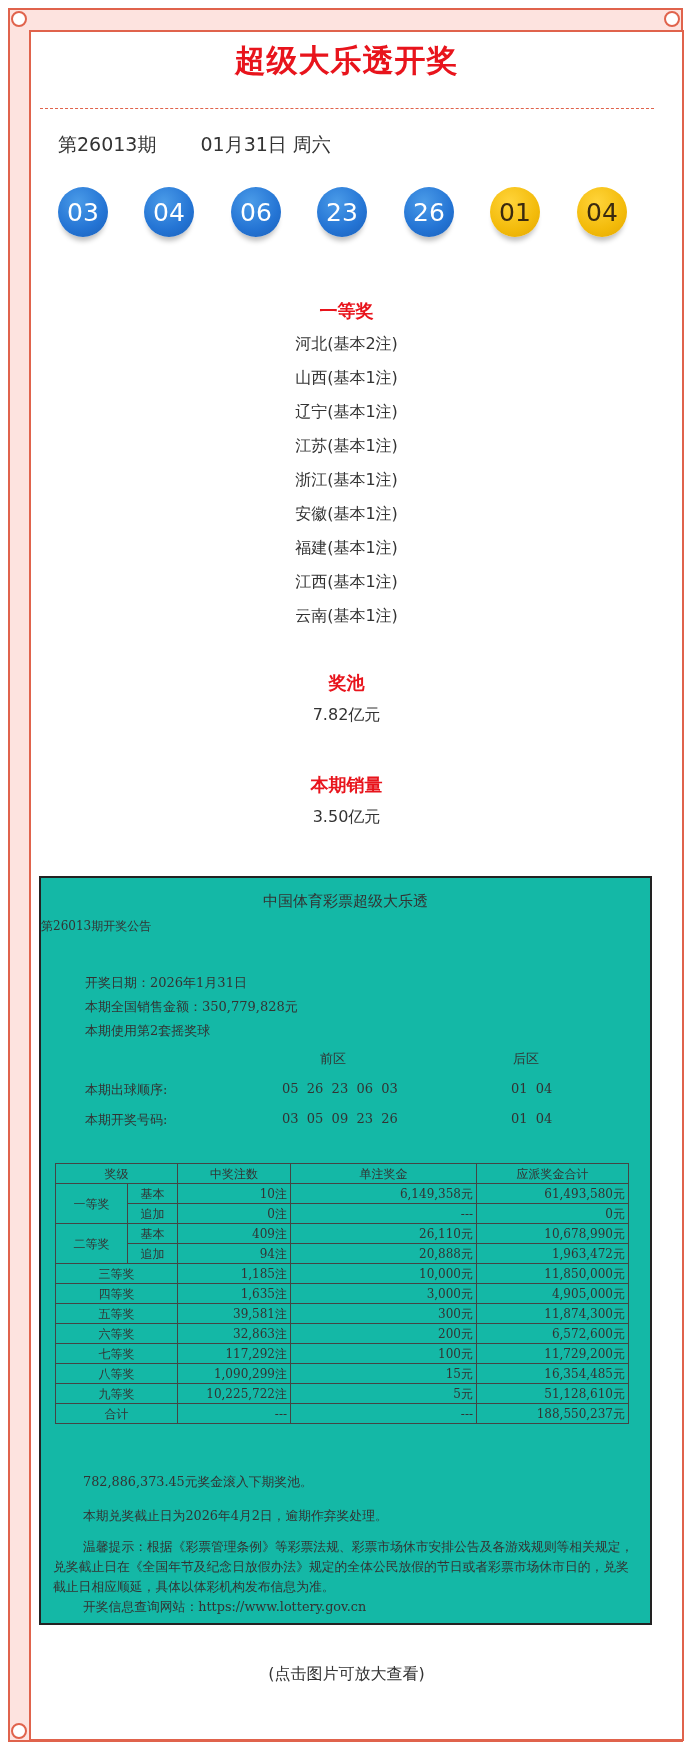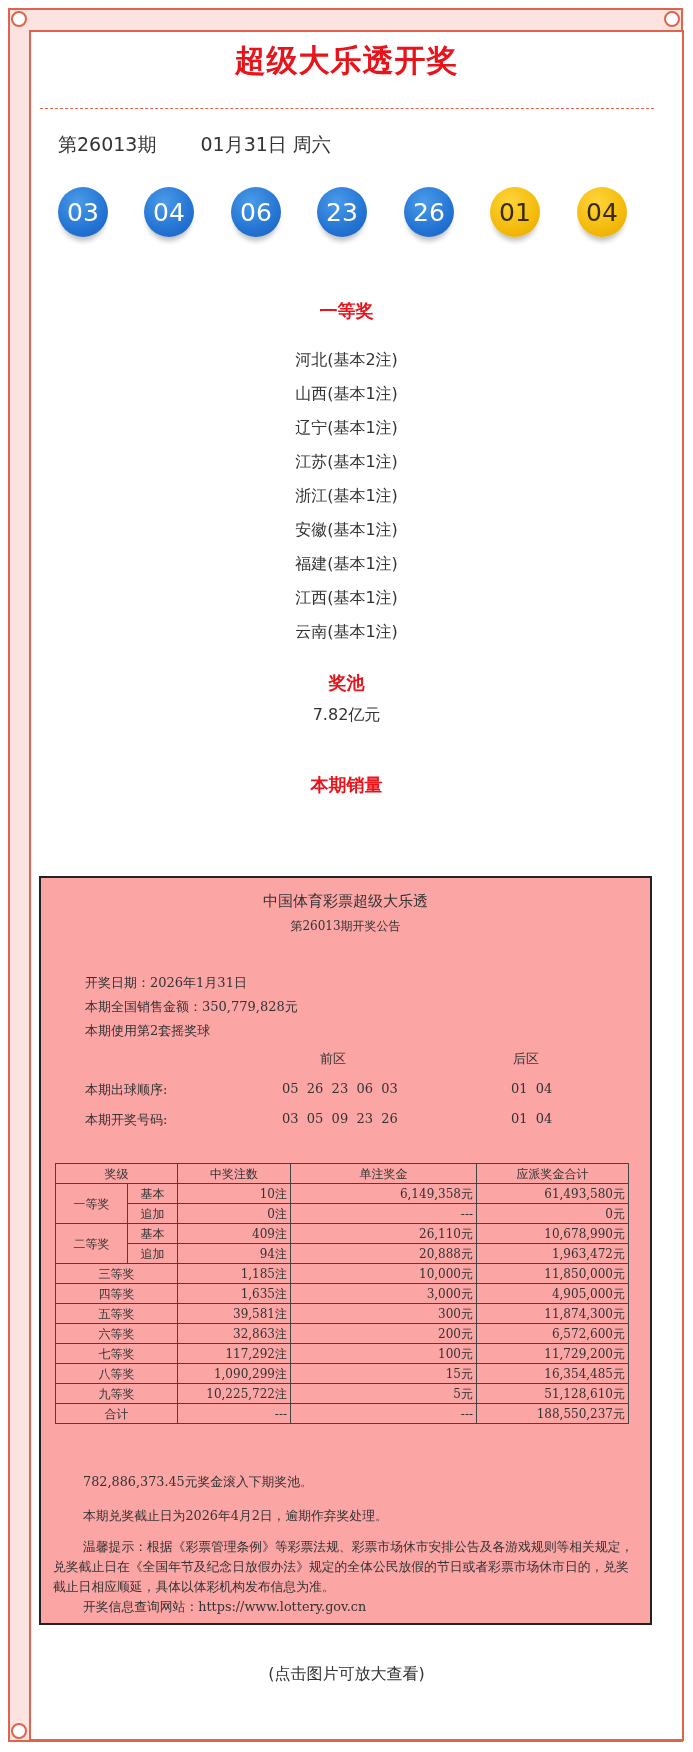--- a/index.html
+++ b/index.html
@@ -34,24 +34,24 @@
   .ball.blue { background: radial-gradient(circle at 40% 30%, #ffd43a 0%, #f3bb0b 60%, #e3a600 100%); color: #3a2a10; }
 
   .section { position: absolute; left: 0; width: 693px; text-align: center; }
   .section-head { font-size: 18px; font-weight: bold; color: #e8141c; }
   .section-text { font-size: 16px; color: #333; }
   .winner-list { list-style: none; margin: 0; padding: 0; }
   .winner-list li { height: 34px; line-height: 34px; font-size: 16px; color: #333; }
 
   
   .doc { position: absolute; left: 39px; top: 876px; width: 613px; height: 749px;
-         border: 2px solid #222; box-sizing: border-box; background: #fca5a5;
+         border: 2px solid #222; box-sizing: border-box; background: #14b8a6;
          font-family: "DejaVu Serif", "Liberation Serif", serif; color: #333; }
   .doc-title { position: absolute; left: 0; width: 609px; top: 14px; text-align: center; font-size: 15px; }
-  .doc-sub { position: absolute; left: 0; width: 609px; top: 40px; text-align: center; font-size: 12px; }
+  .doc-sub { position: absolute; left: 0; width: 609px; top: 40px; font-size: 12px; }
   .doc-line { position: absolute; left: 44px; font-size: 13px; }
   .zone-h { position: absolute; font-size: 13px; }
   .prize-title { position: absolute; left: 0; width: 609px; top: 264px; text-align: center; font-size: 14px; }
 
   table.prize { position: absolute; left: 14px; top: 285px; width: 473px; border-collapse: collapse;
                 font-size: 12px; table-layout: fixed; }
   table.prize td, table.prize th { border: 1px solid #444; height: 19px; padding: 0 3px;
                                    font-weight: normal; line-height: 18px; }
   table.prize th { text-align: center; }
   .tc { text-align: center; }
@@ -84,40 +84,41 @@
   <div class="ball red" style="left:86px">04</div>
   <div class="ball red" style="left:173px">06</div>
   <div class="ball red" style="left:259px">23</div>
   <div class="ball red" style="left:346px">26</div>
   <div class="ball blue" style="left:432px">01</div>
   <div class="ball blue" style="left:519px">04</div>
 </div>
 
 <div class="section" style="top:299px">
   <div class="section-head">一等奖</div>
-  <ul class="winner-list" style="margin-top:20px">
+  <ul class="winner-list" style="margin-top:4px">
     <li>河北(基本2注)</li>
     <li>山西(基本1注)</li>
     <li>辽宁(基本1注)</li>
     <li>江苏(基本1注)</li>
     <li>浙江(基本1注)</li>
     <li>安徽(基本1注)</li>
     <li>福建(基本1注)</li>
     <li>江西(基本1注)</li>
     <li>云南(基本1注)</li>
   </ul>
 </div>
 
 <div class="section" style="top:671px">
   <div class="section-head">奖池</div>
   <div class="section-text" style="margin-top:10px">7.82亿元</div>
 </div>
 
 <div class="section" style="top:773px">
   <div class="section-head">本期销量</div>
+  <div class="section-text" style="margin-top:10px">3.50亿元</div>
 </div>
 
 <div class="doc">
   <div class="doc-title">中国体育彩票超级大乐透</div>
   <div class="doc-sub">第26013期开奖公告</div>
 
   <div class="doc-line" style="top:96px">开奖日期：2026年1月31日</div>
   <div class="doc-line" style="top:120px">本期全国销售金额：350,779,828元</div>
   <div class="doc-line" style="top:144px">本期使用第2套摇奖球</div>
 

